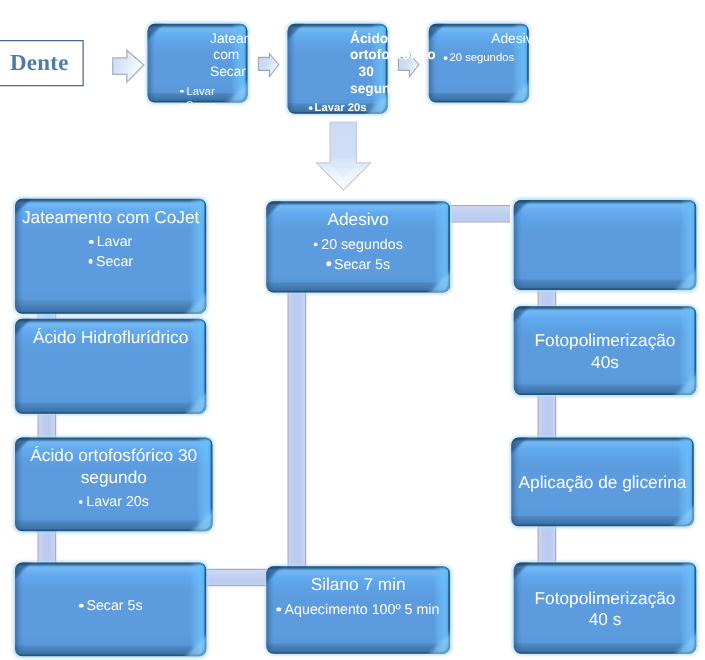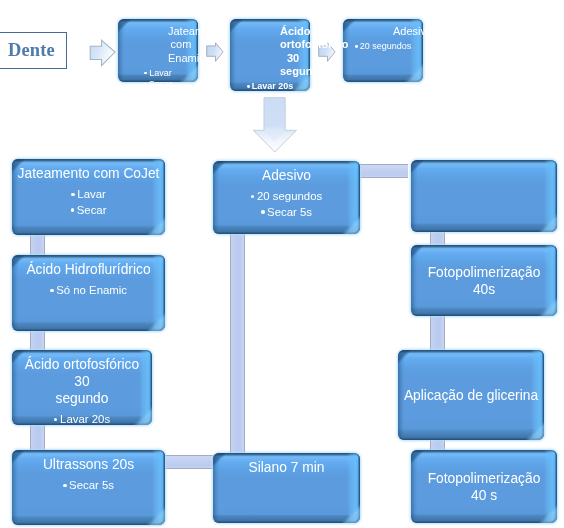--- a/index.html
+++ b/index.html
@@ -138,21 +138,21 @@
     <polygon points="12.0,34.3 33.2,34.3 22.7,46.0" fill="#dce8f7" opacity="0.55"></polygon>
   </svg>
 
   <div class="box sm" style="left:118px;top:19px;width:80px;height:63px;font-size:8.5px;line-height:11px;">
     <div class="bev"></div>
     <div class="face"></div>
     <div class="bevtl"></div>
     <div class="bevbr"></div>
     <div class="inner hasbul">
       <span class="ttl">Jateamento</span>
-      <span class="ttl">com Enamic</span>
+      <span class="ttl">com Secar</span>
       <span class="bul">Lavar</span>
       <span class="bul">Secar</span>
     </div>
   </div>
 
   <div class="box sm" style="left:230px;top:19px;width:80px;height:72px;font-size:8.5px;line-height:11px;font-weight:bold;">
     <div class="bev"></div>
     <div class="face"></div>
     <div class="bevtl"></div>
     <div class="bevbr"></div>
@@ -168,62 +168,60 @@
     <div class="bev"></div>
     <div class="face"></div>
     <div class="bevtl"></div>
     <div class="bevbr"></div>
     <div class="inner hasbul">
       <span class="ttl">Adesivo</span>
       <span class="bul">20 segundos</span>
     </div>
   </div>
 
-  <div class="box" style="left:12px;top:159px;width:153px;height:76px;font-size:12px;line-height:16px;">
+  <div class="box" style="left:12px;top:159px;width:153px;height:92px;font-size:12px;line-height:16px;">
     <div class="bev"></div>
     <div class="face"></div>
     <div class="bevtl"></div>
     <div class="bevbr"></div>
     <div class="inner hasbul">
       <span class="ttl">Jateamento com CoJet</span>
       <span class="bul">Lavar</span>
       <span class="bul">Secar</span>
     </div>
   </div>
 
   <div class="box" style="left:12px;top:255px;width:153px;height:76px;font-size:12px;line-height:16px;text-decoration:underline;">
     <div class="bev"></div>
     <div class="face"></div>
     <div class="bevtl"></div>
     <div class="bevbr"></div>
     <div class="inner hasbul">
       <span class="ttl">Ácido Hidroflurídrico</span>
-      <span class="bul">Só no Enamic</span>
-    </div>
-  </div>
-
-  <div class="box" style="left:12px;top:350px;width:140px;height:75px;font-size:12px;line-height:16px;">
+    </div>
+  </div>
+
+  <div class="box" style="left:12px;top:350px;width:158px;height:75px;font-size:12px;line-height:16px;">
     <div class="bev"></div>
     <div class="face"></div>
     <div class="bevtl"></div>
     <div class="bevbr"></div>
     <div class="inner hasbul">
       <span class="ttl">Ácido ortofosfórico 30</span>
       <span class="ttl">segundo</span>
       <span class="bul">Lavar 20s</span>
     </div>
   </div>
 
   <div class="box" style="left:12px;top:450px;width:153px;height:75px;font-size:12px;line-height:16px;">
     <div class="bev"></div>
     <div class="face"></div>
     <div class="bevtl"></div>
     <div class="bevbr"></div>
     <div class="inner hasbul">
-      <span class="ttl">Ultrassons 20s</span>
       <span class="bul">Secar 5s</span>
     </div>
   </div>
 
   <div class="box" style="left:213px;top:161px;width:147px;height:73px;font-size:12px;line-height:16px;">
     <div class="bev"></div>
     <div class="face"></div>
     <div class="bevtl"></div>
     <div class="bevbr"></div>
     <div class="inner hasbul">
@@ -233,20 +231,21 @@
     </div>
   </div>
 
   <div class="box" style="left:213px;top:453px;width:147px;height:70px;font-size:12px;line-height:16px;">
     <div class="bev"></div>
     <div class="face"></div>
     <div class="bevtl"></div>
     <div class="bevbr"></div>
     <div class="inner hasbul">
       <span class="ttl">Silano 7 min</span>
+      <span class="bul">Aquecimento 100º 5 min</span>
     </div>
   </div>
 
   <div class="box" style="left:411px;top:160px;width:146px;height:72px;font-size:12px;line-height:16px;">
     <div class="bev"></div>
     <div class="face"></div>
     <div class="bevtl"></div>
     <div class="bevbr"></div>
   </div>
 
@@ -254,21 +253,21 @@
     <div class="bev"></div>
     <div class="face"></div>
     <div class="bevtl"></div>
     <div class="bevbr"></div>
     <div class="inner">
       <span class="ttl">Fotopolimerização</span>
       <span class="ttl">40s</span>
     </div>
   </div>
 
-  <div class="box" style="left:398px;top:350px;width:146px;height:90px;font-size:12px;line-height:16px;">
+  <div class="box" style="left:409px;top:350px;width:146px;height:71px;font-size:12px;line-height:16px;">
     <div class="bev"></div>
     <div class="face"></div>
     <div class="bevtl"></div>
     <div class="bevbr"></div>
     <div class="inner">
       <span class="ttl">Aplicação de glicerina</span>
     </div>
   </div>
 
   <div class="box" style="left:411px;top:450px;width:146px;height:73px;font-size:12px;line-height:16px;">

